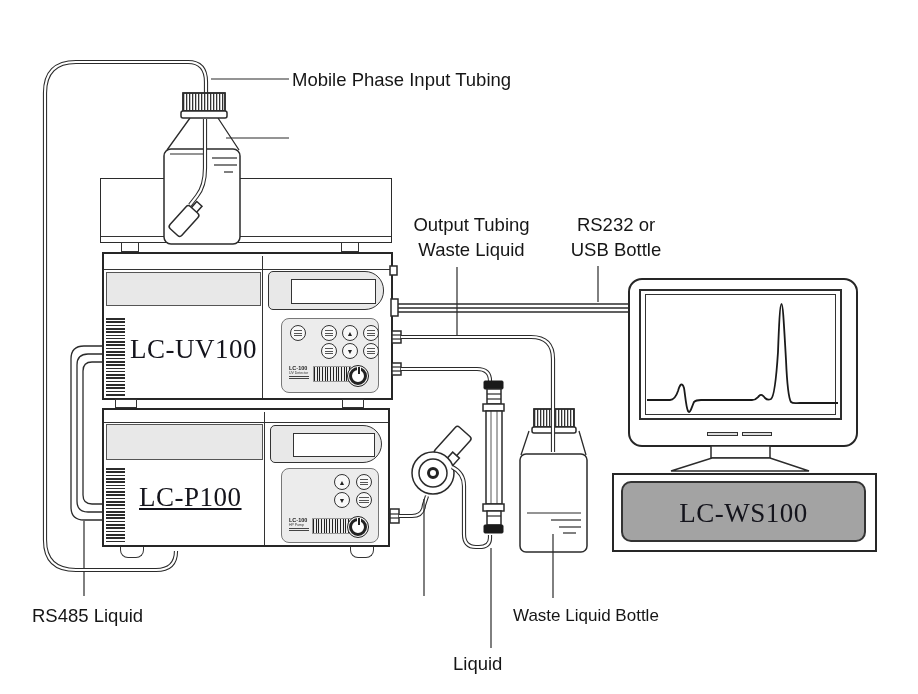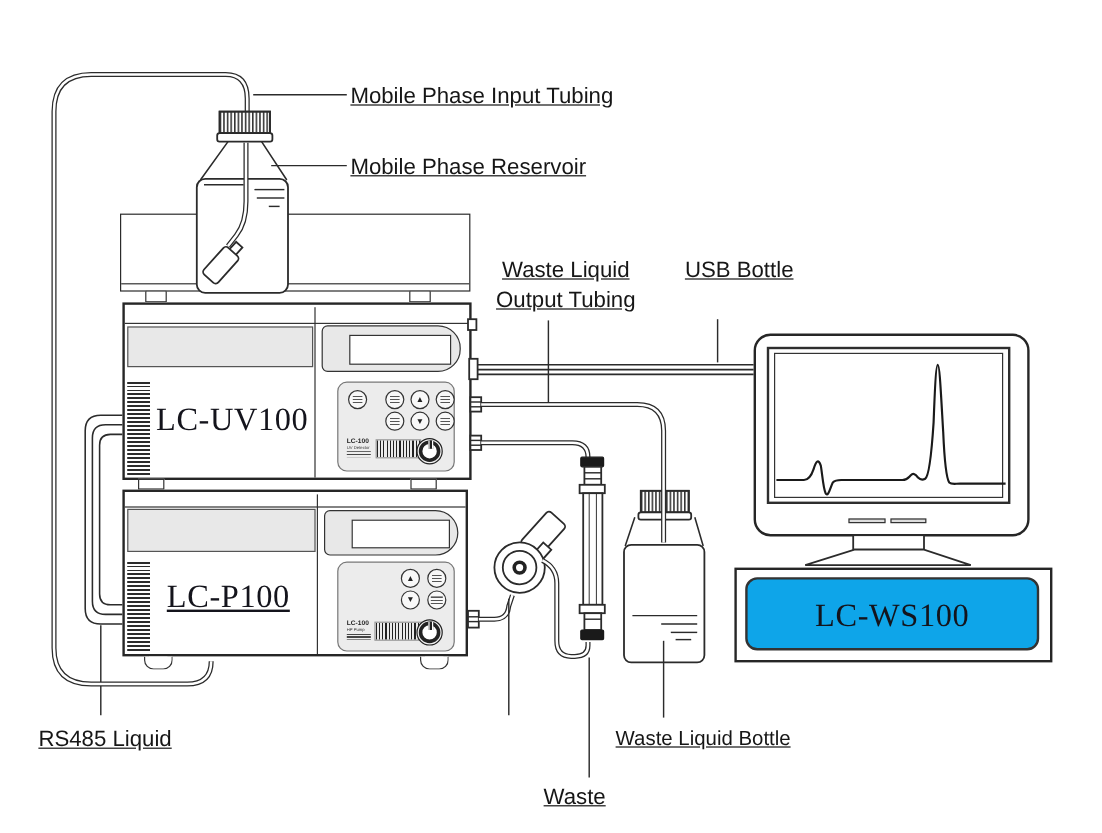--- a/index.html
+++ b/index.html
@@ -1,21 +1,21 @@
 <!DOCTYPE html>
 <html><head>
 <meta charset="utf-8">
 <style>
   html,body{margin:0;padding:0;background:#fff;}
   .stage{position:relative;width:918px;height:694px;background:#fff;overflow:hidden;
          font-family:"Liberation Sans",sans-serif;color:#141414;}
   .abs{position:absolute;box-sizing:border-box;}
   
   .box{border:2.2px solid #2b2b2b;background:#fff;}
-  .lbl{font-size:18.5px;line-height:25px;white-space:nowrap;color:#161616;text-decoration:underline;}
+  .lbl{font-size:18.5px;line-height:25px;white-space:nowrap;color:#161616;}
   .lbl.center{text-align:center;white-space:normal;}
   .serif-name{font-family:"Liberation Serif",serif;font-size:27px;letter-spacing:.5px;color:#14141c;white-space:nowrap;}
   
   .unit{border:2.2px solid #262626;background:#fff;}
   .topline{left:0;right:0;border-top:1.4px solid #333;}
   .band{background:#e8e8e8;border:1px solid #555;}
   .divider{border-left:1.5px solid #333;}
   .housing{background:#e8e8e8;border:1.4px solid #333;border-radius:5px 19px 19px 5px;}
   .screen{background:#fff;border:1.5px solid #333;}
   .grille{background:repeating-linear-gradient(to bottom,#2c2c2c 0 1.6px,rgba(0,0,0,0) 1.6px 3.3px);}
@@ -33,21 +33,21 @@
   .power .ring{width:12px;height:12px;border:3px solid #222;border-radius:50%;position:relative;background:#fff;}
   .power .ring::after{content:"";position:absolute;left:4.5px;top:-3px;width:2px;height:7px;background:#222;border-left:1px solid #fff;border-right:1px solid #fff;}
   .foot{background:#fff;border:1.4px solid #333;border-top:none;}
   .tab{background:#fff;border:1.2px solid #333;}
   
   .monitor{border:2.4px solid #262626;border-radius:14px;background:#fff;}
   .bezel{border:2px solid #2e2e2e;background:#fff;}
   .mscreen{border:1.6px solid #333;background:#fff;}
   .mbar{background:#ddd;border:1px solid #333;height:4px;}
   .ws-outer{border:2.4px solid #262626;background:#fff;}
-  .ws-inner{border:2px solid #333;border-radius:10px;background:#0ea5e9;text-align:center;}
+  .ws-inner{border:2px solid #333;border-radius:10px;background:#a3a3a3;text-align:center;}
   svg.overlay{position:absolute;left:0;top:0;z-index:5;pointer-events:none;}
   .z2{z-index:2;} .z3{z-index:3;} .z6{position:absolute;z-index:6;}
 </style>
 </head>
 <body>
 
 <div class="stage">
 
   <div class="abs box z2" style="left:100px;top:178px;width:292px;height:65px;border-width:1.8px;">
     <div class="abs" style="left:0;right:0;bottom:5px;border-top:1.4px solid #333;"></div>
@@ -290,24 +290,24 @@
     <line class="lead" x1="211" y1="79" x2="289" y2="79"></line>
     <line class="lead" x1="226" y1="138" x2="289" y2="138"></line>
     <line class="lead" x1="457" y1="267" x2="457" y2="335"></line>
     <line class="lead" x1="598" y1="266" x2="598" y2="302"></line>
     <line class="lead" x1="424" y1="499" x2="424" y2="596"></line>
     <line class="lead" x1="491" y1="548" x2="491" y2="648"></line>
     <line class="lead" x1="553" y1="534" x2="553" y2="598"></line>
   </svg>
 
   <div class="z6 lbl" style="left:292px;top:67px;">Mobile Phase Input Tubing</div>
-  <div class="z6 lbl" style="left:292px;top:126px;">Mobile Phase Reservoir</div>
   <div class="z6 lbl center" style="left:405px;top:212px;width:133px;">
+    <div>Output Tubing</div>
     <div>Waste Liquid</div>
-    <div>Output Tubing</div>
   </div>
   <div class="z6 lbl center" style="left:556px;top:212px;width:120px;">
+    <div>RS232 or</div>
     <div>USB Bottle</div>
   </div>
   <div class="z6 lbl" style="left:32px;top:603px;">RS485 Liquid</div>
   <div class="z6 lbl" style="left:513px;top:603px;font-size:17px;">Waste Liquid Bottle</div>
-  <div class="z6 lbl" style="left:453px;top:651px;">Waste</div>
+  <div class="z6 lbl" style="left:453px;top:651px;">Liquid</div>
 </div>
 
 </body></html>

